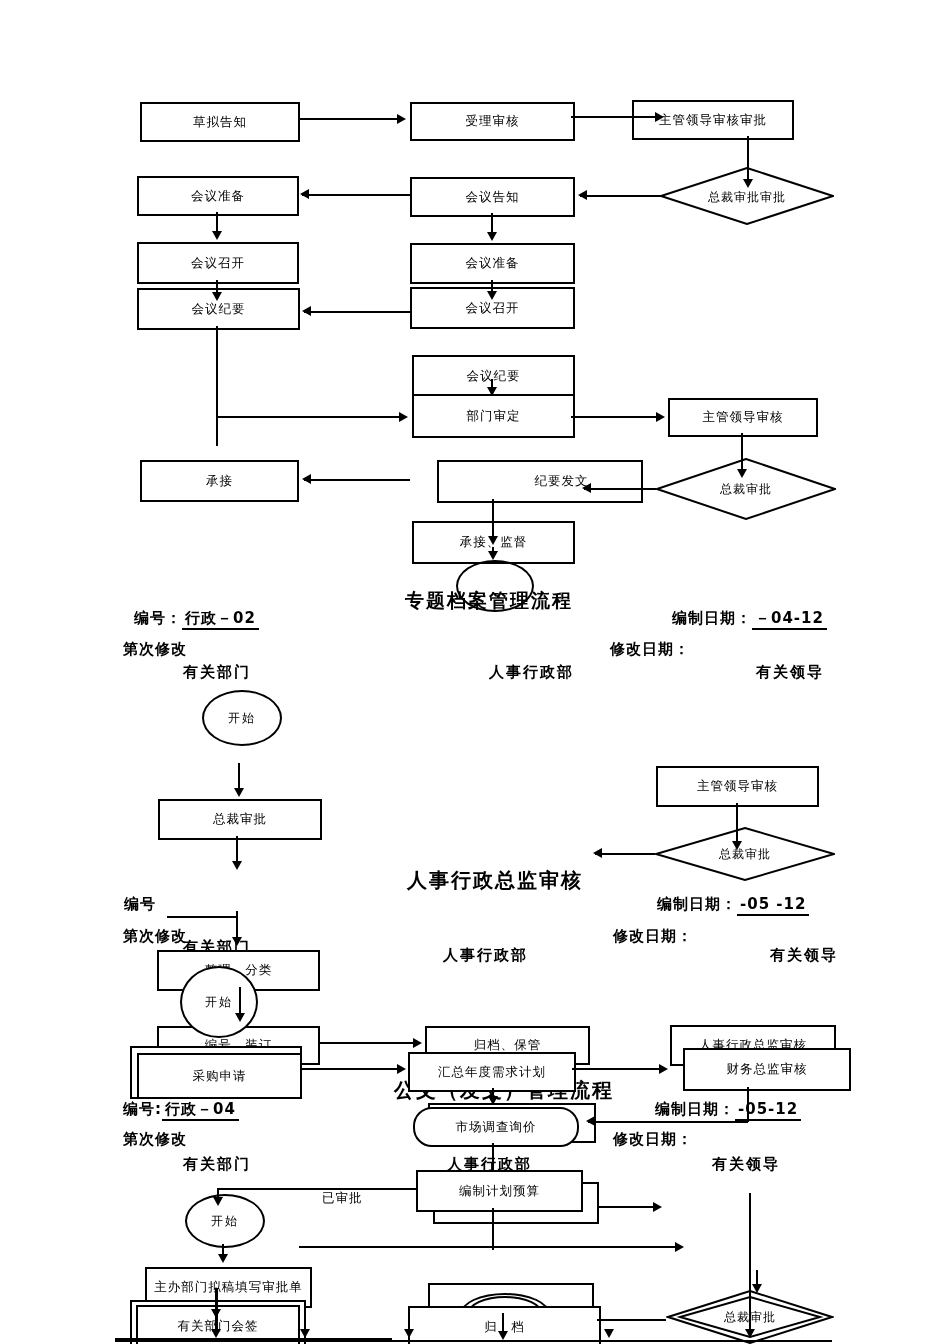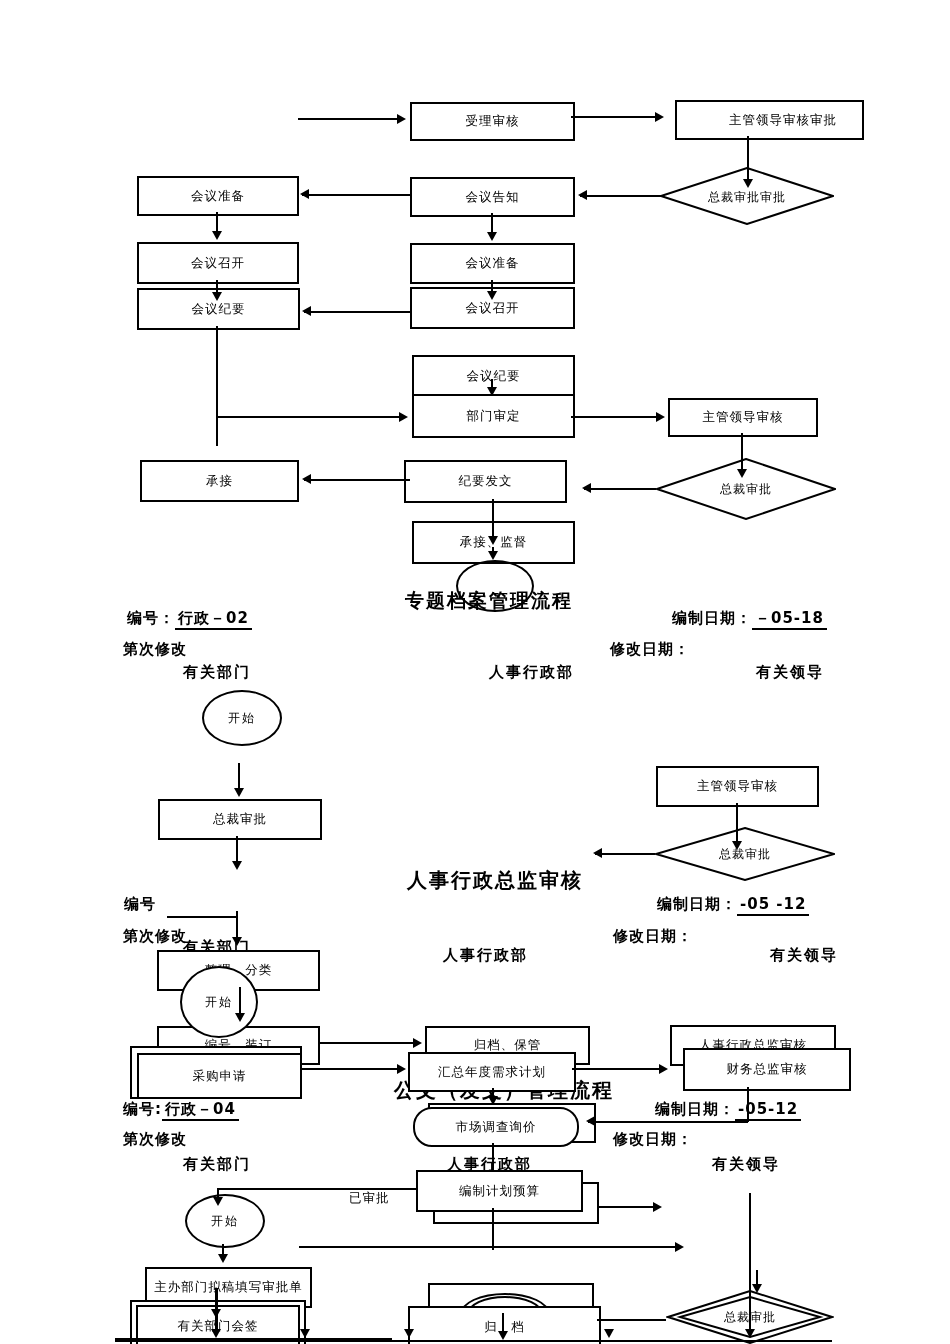--- a/index.html
+++ b/index.html
@@ -23,30 +23,30 @@
        display:flex;align-items:center;justify-content:center;font-size:12px;letter-spacing:2px;}
   .ell.open{background:transparent;}
   
   .dia{position:absolute;}
   .diatxt{position:absolute;text-align:center;font-size:12px;letter-spacing:1px;}
   
   .meta{position:absolute;font-weight:bold;font-size:15px;letter-spacing:1px;white-space:nowrap;}
   .uv{border-bottom:2px solid #000;padding:0 3px 1px 3px;}
   .colh{position:absolute;font-weight:bold;font-size:15px;letter-spacing:2px;white-space:nowrap;}
   .stitle{position:absolute;font-weight:bold;letter-spacing:2px;white-space:nowrap;}
-  .small{position:absolute;font-size:12.5px;letter-spacing:1px;white-space:nowrap;margin-left:27px;}
+  .small{position:absolute;font-size:12.5px;letter-spacing:1px;white-space:nowrap;}
 </style>
 </head>
 <body>
 
 <div class="page">
 
   <div class="stitle" style="left:405px;top:588px;font-size:19px;">专题档案管理流程</div>
-  <div class="meta" style="left:127px;top:609px;"><span>编号：</span><span class="uv">行政－02</span></div>
-  <div class="meta" style="left:672px;top:609px;"><span>编制日期：</span><span class="uv">－05-18</span></div>
+  <div class="meta" style="left:134px;top:609px;"><span>编号：</span><span class="uv">行政－02</span></div>
+  <div class="meta" style="left:672px;top:609px;"><span>编制日期：</span><span class="uv">－04-12</span></div>
   <div class="meta" style="left:123px;top:640px;">第次修改</div>
   <div class="meta" style="left:610px;top:640px;">修改日期：</div>
   <div class="colh" style="left:183px;top:663px;">有关部门</div>
   <div class="colh" style="left:489px;top:663px;">人事行政部</div>
   <div class="colh" style="left:756px;top:663px;">有关领导</div>
 
   <div class="stitle" style="left:407px;top:867px;font-size:20px;">人事行政总监审核</div>
   <div class="meta" style="left:124px;top:895px;">编号</div>
   <div class="hl" style="left:167px;top:916px;width:70px;"></div>
   <div class="meta" style="left:657px;top:895px;"><span>编制日期：</span><span class="uv">-05 -12</span></div>
@@ -59,32 +59,33 @@
   <div class="stitle" style="left:394px;top:1077px;font-size:20px;">公文（发文）管理流程</div>
   <div class="meta" style="left:123px;top:1100px;"><span>编号:</span><span class="uv">行政－04</span></div>
   <div class="meta" style="left:655px;top:1100px;"><span>编制日期：</span><span class="uv">-05-12</span></div>
   <div class="meta" style="left:123px;top:1130px;">第次修改</div>
   <div class="meta" style="left:613px;top:1130px;">修改日期：</div>
   <div class="colh" style="left:183px;top:1155px;">有关部门</div>
   <div class="colh" style="left:447px;top:1155px;">人事行政部</div>
   <div class="colh" style="left:712px;top:1155px;">有关领导</div>
   <div class="small" style="left:322px;top:1190px;">已审批</div>
 
+  <div class="b" style="left:140px;top:102px;width:156px;height:36px;">草拟告知</div>
   <div class="b" style="left:410px;top:102px;width:161px;height:35px;">受理审核</div>
-  <div class="b" style="left:675px;top:100px;width:158px;height:36px;padding-left:27px;">主管领导审核审批</div>
+  <div class="b" style="left:632px;top:100px;width:158px;height:36px;">主管领导审核审批</div>
   <div class="b" style="left:410px;top:177px;width:161px;height:36px;">会议告知</div>
   <div class="b" style="left:137px;top:176px;width:158px;height:36px;">会议准备</div>
   <div class="b" style="left:137px;top:242px;width:158px;height:38px;">会议召开</div>
   <div class="b" style="left:137px;top:288px;width:159px;height:38px;">会议纪要</div>
   <div class="b" style="left:410px;top:243px;width:161px;height:37px;">会议准备</div>
   <div class="b" style="left:410px;top:287px;width:161px;height:38px;">会议召开</div>
   <div class="b" style="left:412px;top:355px;width:159px;height:39px;">会议纪要</div>
   <div class="b" style="left:412px;top:394px;width:159px;height:40px;">部门审定</div>
   <div class="b" style="left:668px;top:398px;width:146px;height:35px;">主管领导审核</div>
-  <div class="b" style="left:404px;top:460px;width:159px;height:39px;">纪要发文</div>
+  <div class="b" style="left:437px;top:460px;width:159px;height:39px;padding-left:43px;">纪要发文</div>
   <div class="b" style="left:140px;top:460px;width:155px;height:38px;">承接</div>
   <div class="b" style="left:412px;top:521px;width:159px;height:39px;">承接、监督</div>
 
   <div class="b" style="left:158px;top:799px;width:160px;height:37px;">总裁审批</div>
   <div class="b" style="left:157px;top:950px;width:159px;height:37px;">整理、分类</div>
   <div class="b" style="left:157px;top:1026px;width:159px;height:35px;">编号、装订</div>
   <div class="b" style="left:425px;top:1026px;width:161px;height:35px;">归档、保管</div>
   <div class="b" style="left:656px;top:766px;width:159px;height:37px;">主管领导审核</div>
 
   <div class="b" style="left:670px;top:1025px;width:162px;height:37px;">人事行政总监审核</div>

